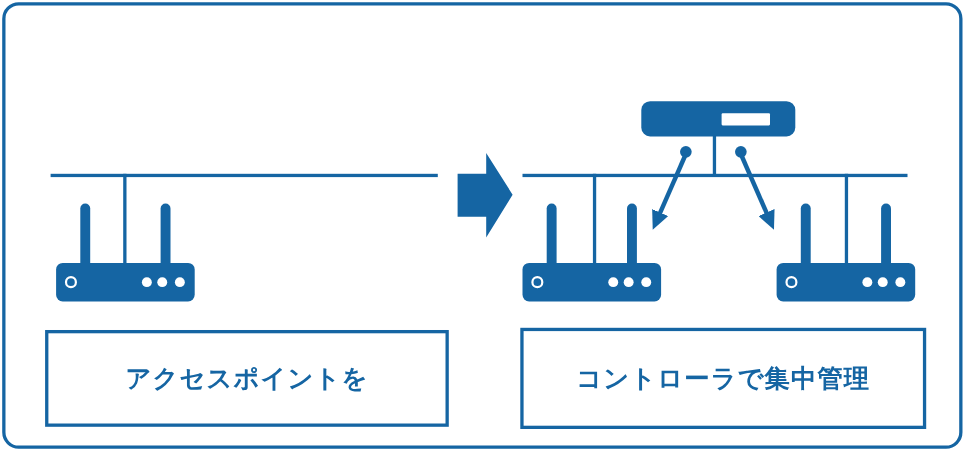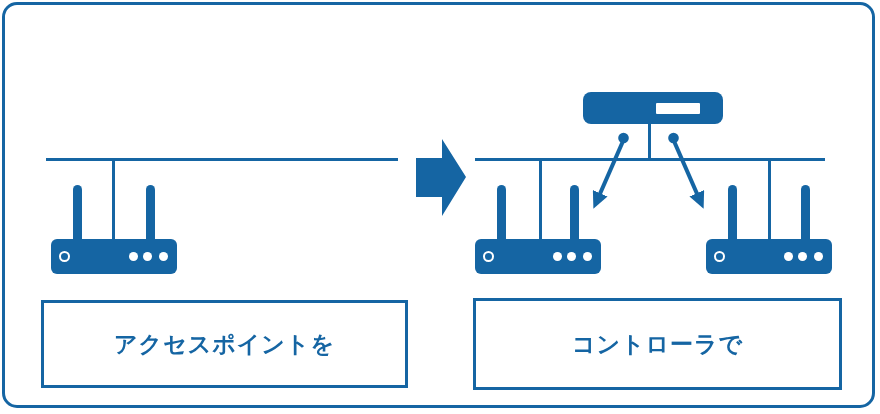--- a/index.html
+++ b/index.html
@@ -123,20 +123,21 @@
     <div class="ap-body">
       <i class="ap-ring"></i>
       <i class="ap-dot d1"></i>
       <i class="ap-dot d2"></i>
       <i class="ap-dot d3"></i>
     </div>
   </div>
 
   <div class="caption caption-right">
     <span>コントローラで</span>
+    <span>集中管理</span>
   </div>
 
   <svg class="overlay" viewBox="0 0 880 414">
     <defs>
       <marker id="ah" markerUnits="userSpaceOnUse" markerWidth="18" markerHeight="16" refX="3" refY="8" orient="auto">
         <path d="M0,0 L17,8 L0,16 Z" fill="#1565a3"></path>
       </marker>
     </defs>
     <polygon points="416,158 442,158 442,139 466,177 442,216 442,197 416,197" fill="#1565a3"></polygon>
     <g stroke="#1565a3" fill="#1565a3">

